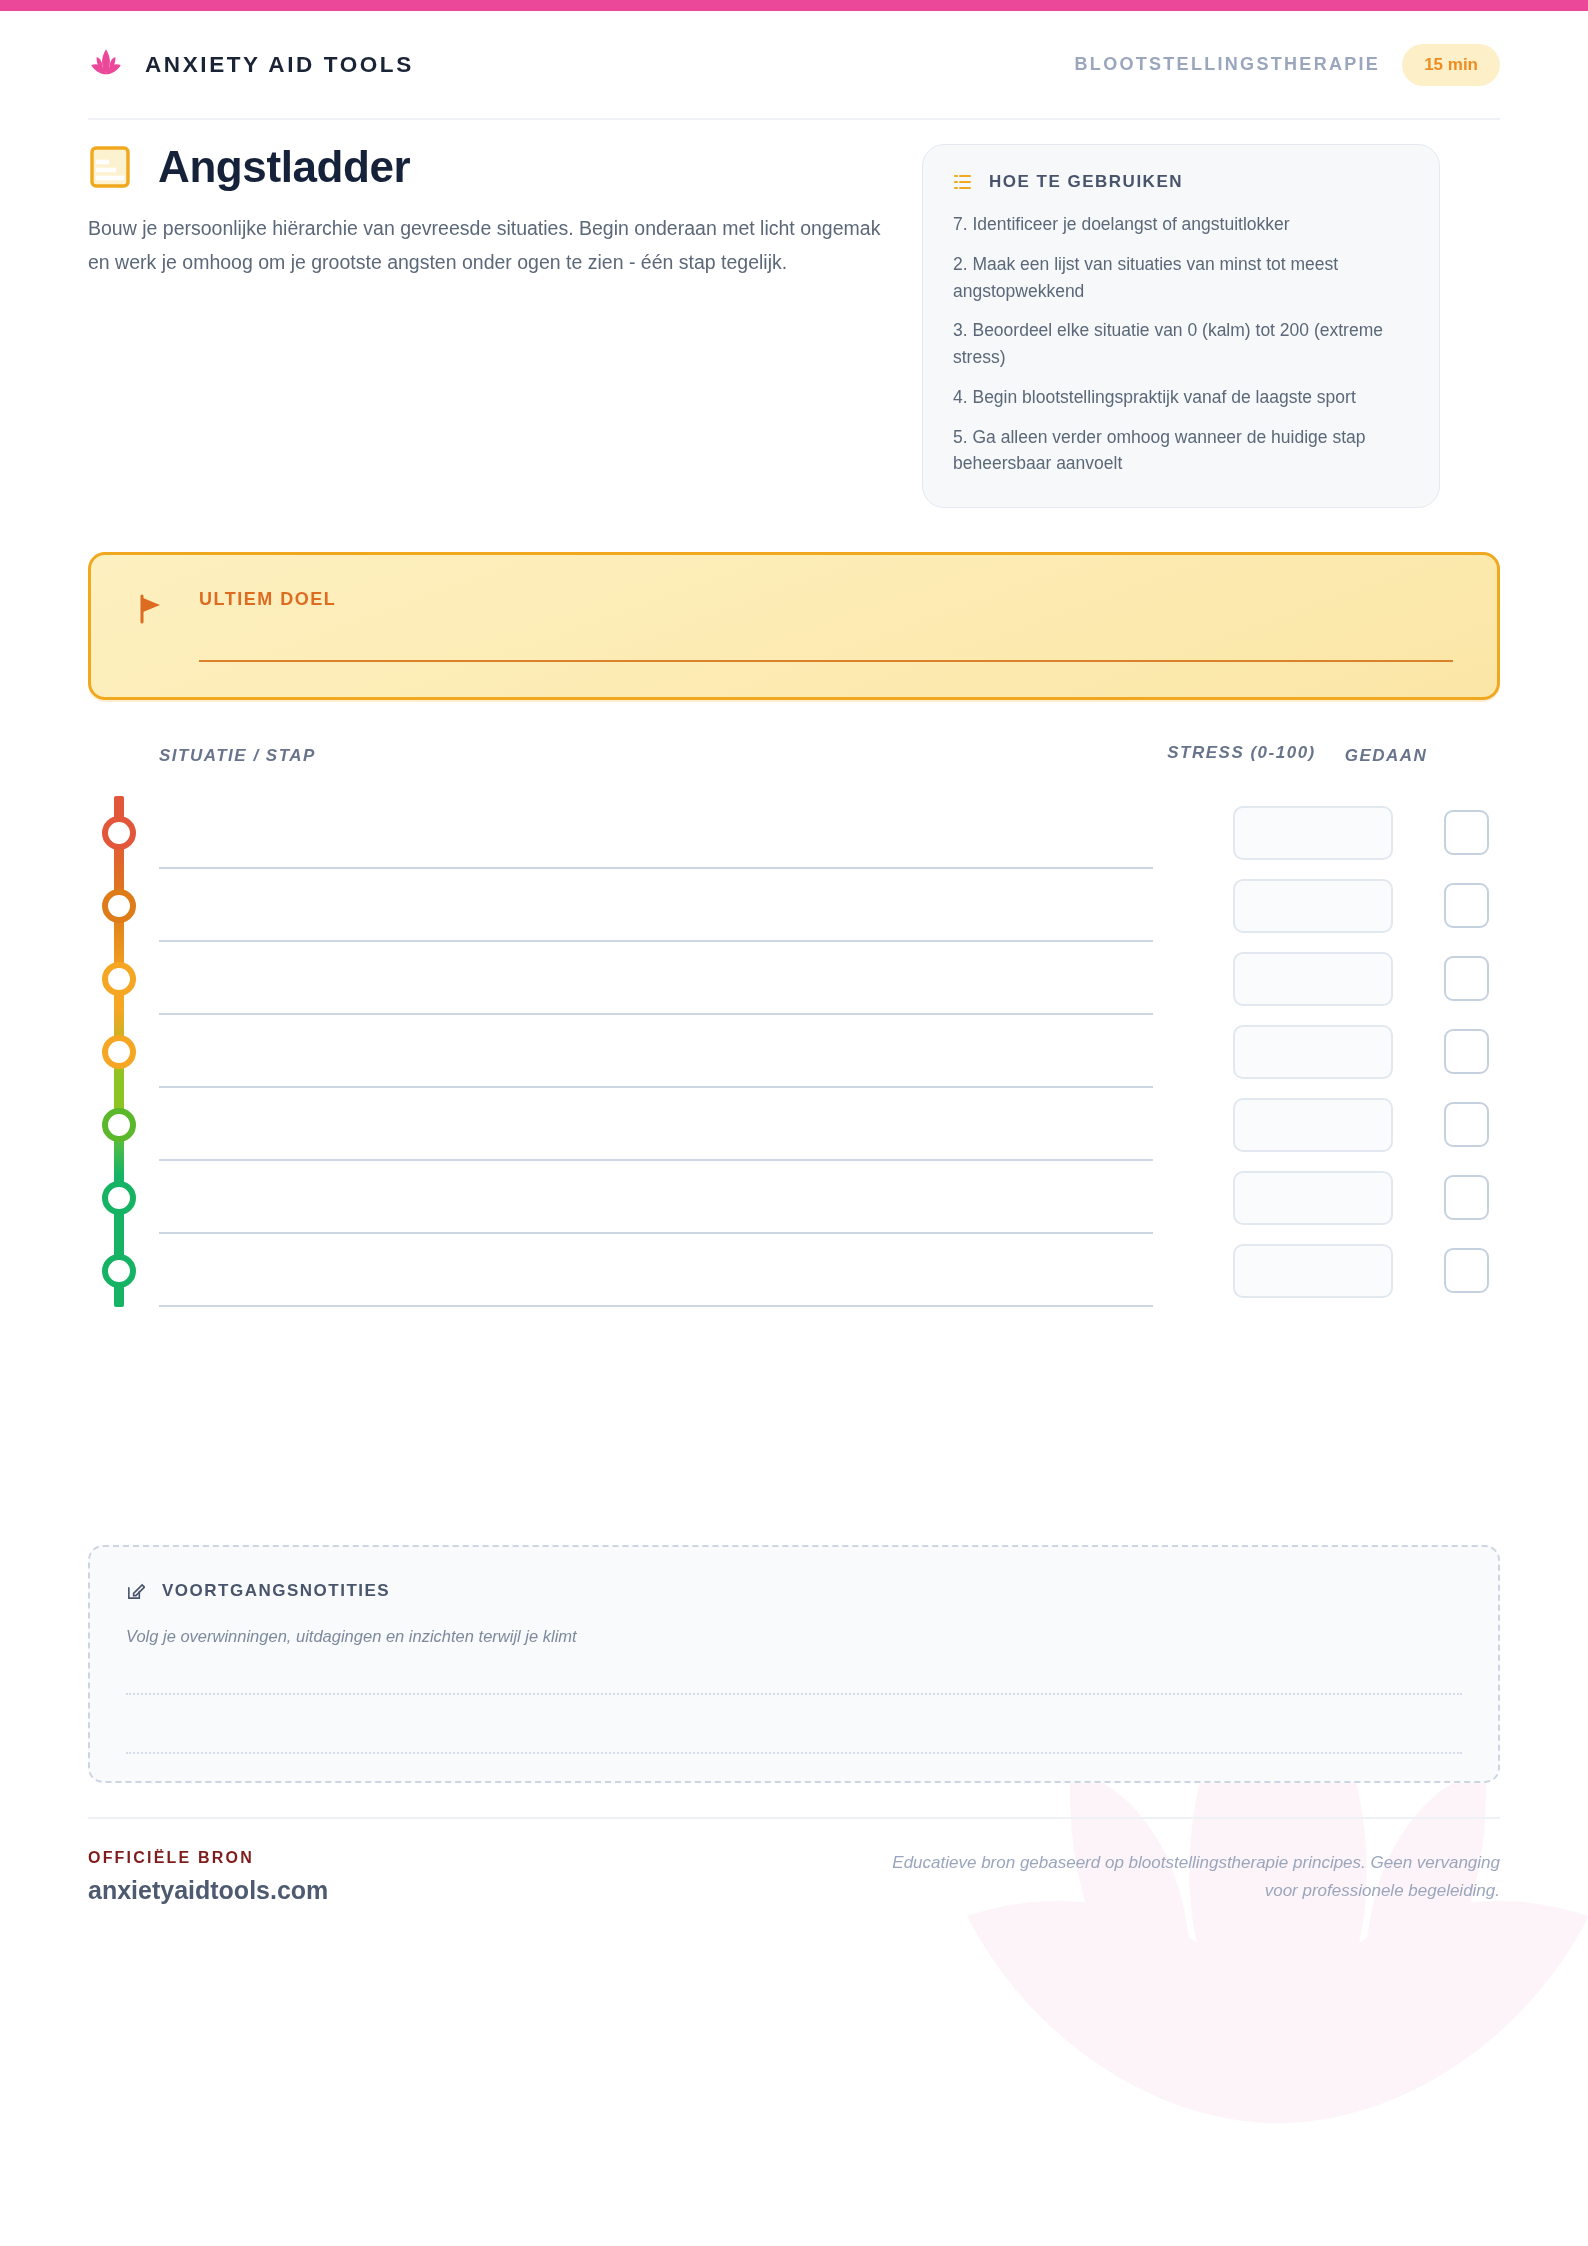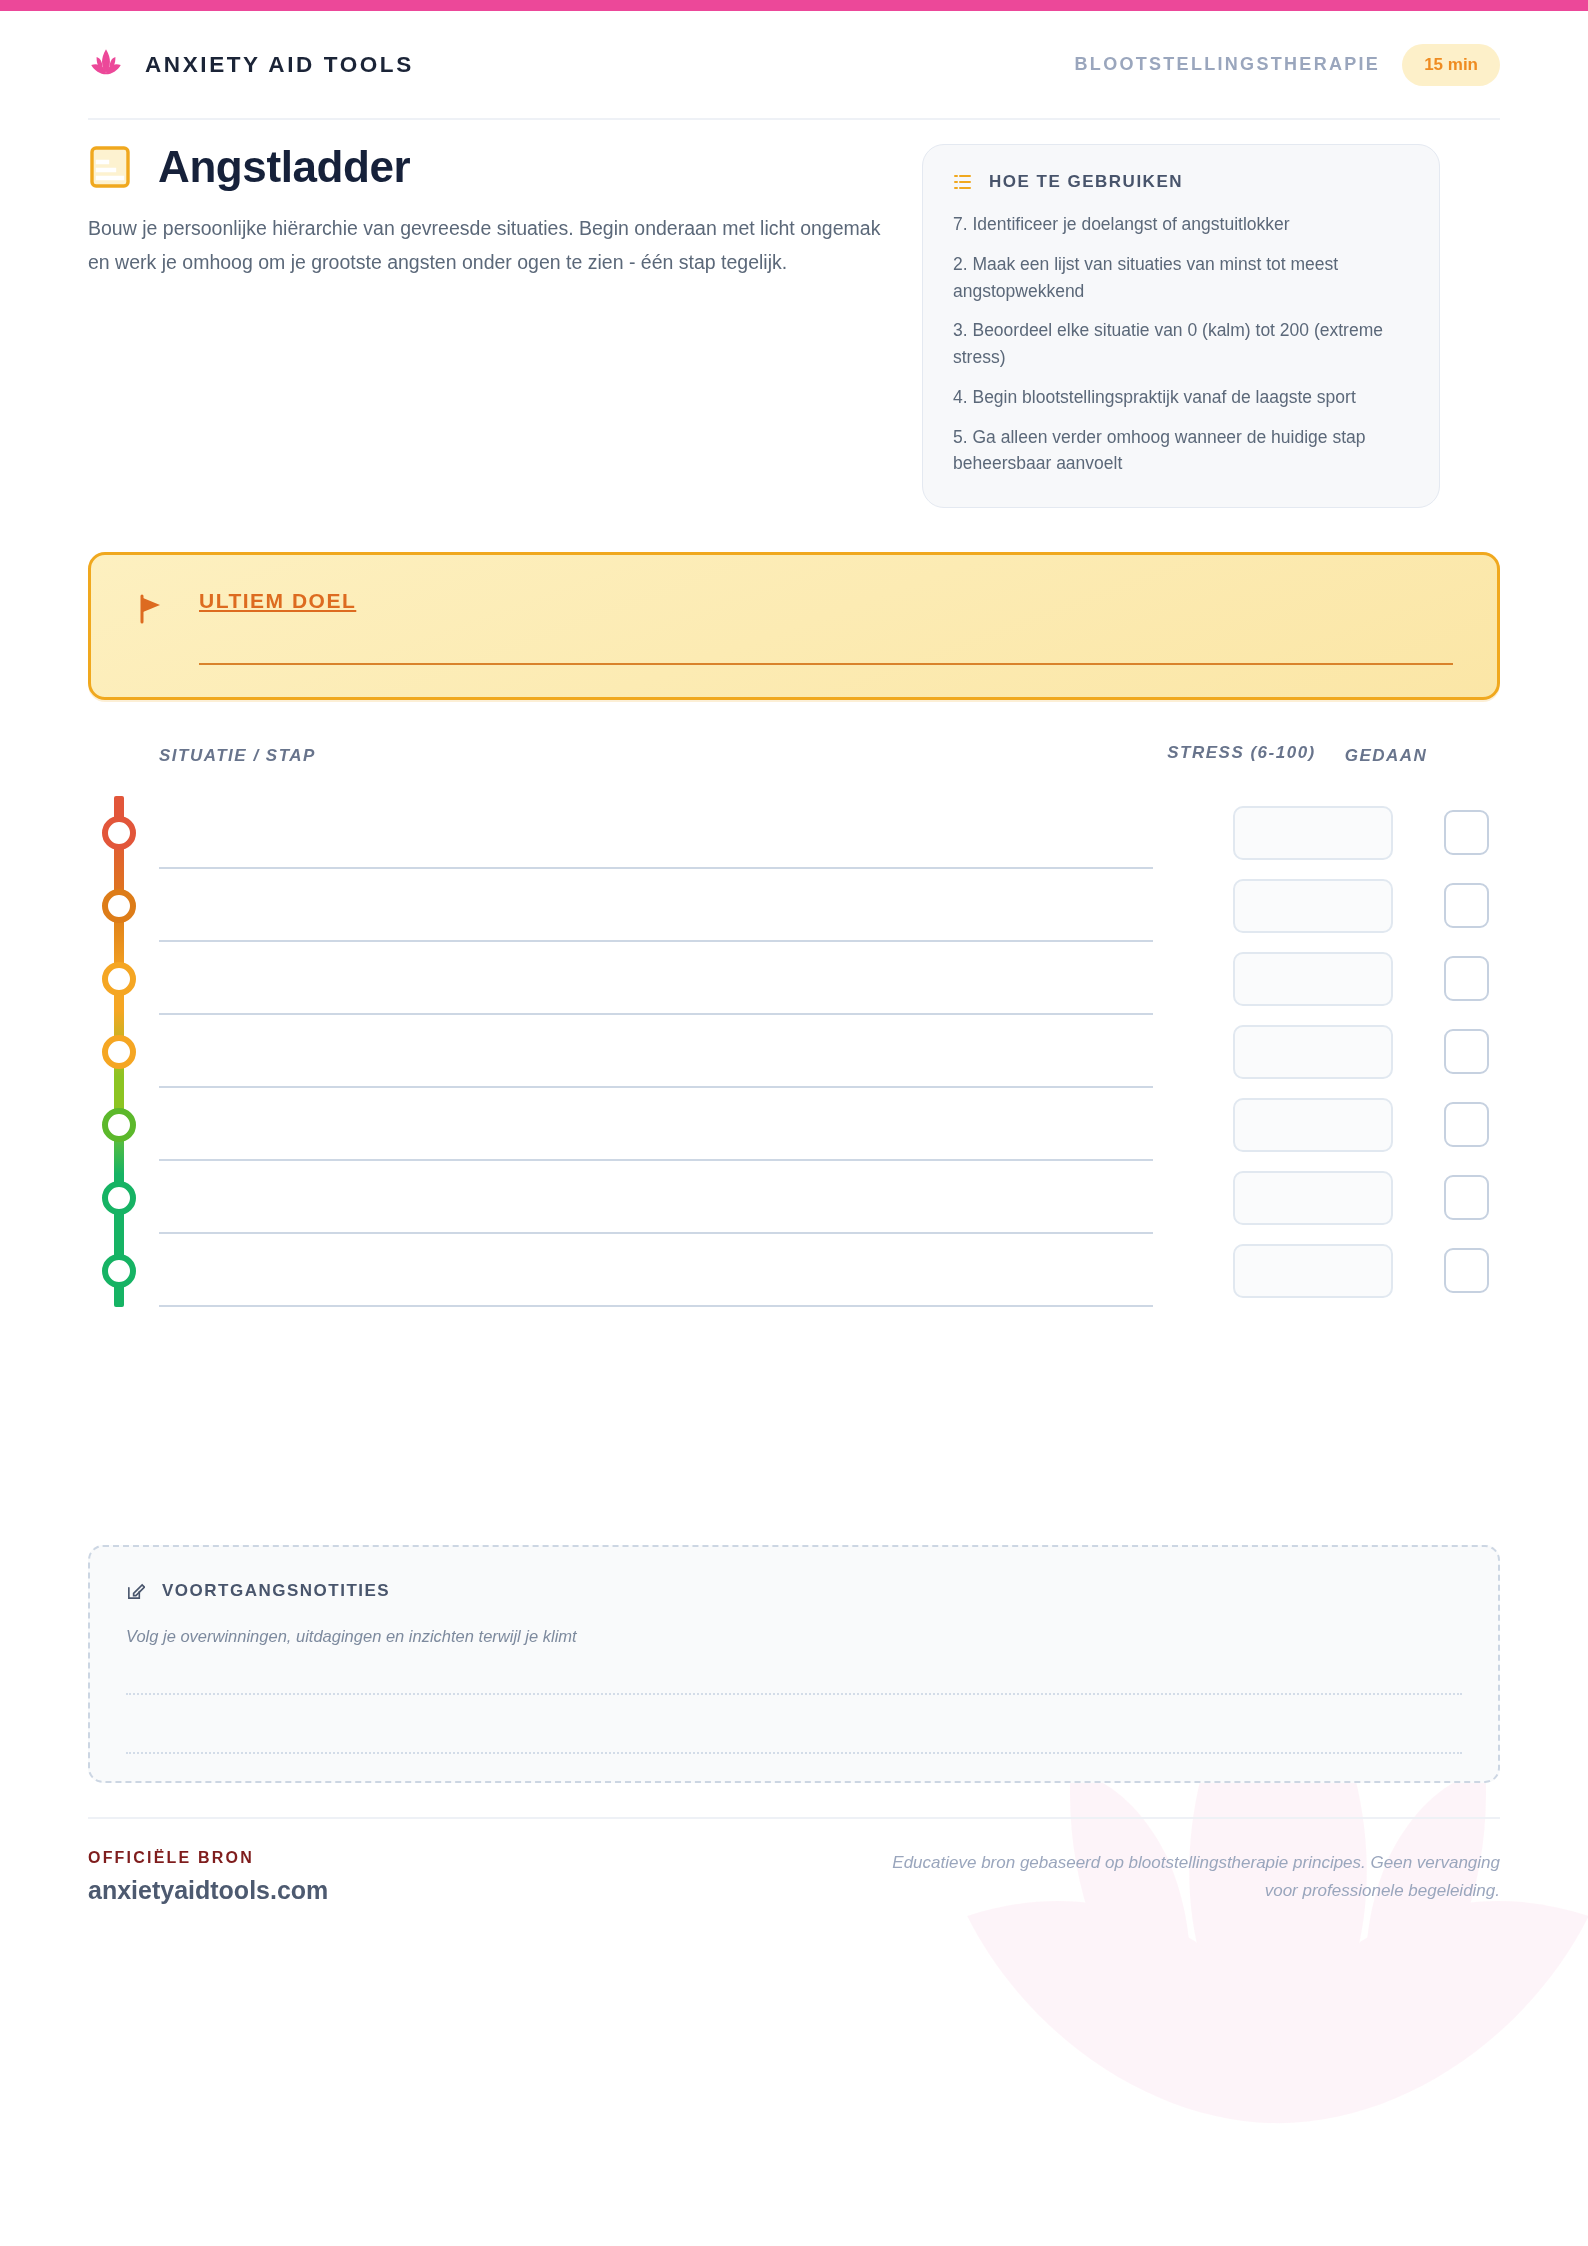--- a/index.html
+++ b/index.html
@@ -106,23 +106,22 @@
     border: 3px solid #f0a81e;
     border-radius: 17px;
     height: 148px;
     padding: 34px 44px 0 44px;
     box-shadow: 0 2px 0 rgba(240,168,30,.18);
   }
   .goal-inner { display: flex; align-items: flex-start; gap: 32px; }
   .flag-icon { width: 32px; height: 32px; display:block; flex:0 0 32px; margin-top: 4px; }
   .goal-body { flex: 1; }
   .goal-label {
-    font-size: 21px; font-weight: 700; letter-spacing: 1.5px;
+    font-size: 18px; font-weight: 700; letter-spacing: 1.5px;
     color: #dd6b20;
-    text-decoration: underline;
   }
   .goal-line {
     margin-top: 50px;
     height: 2px; background: #d9822b;
   }
 
   
   .tbl-head {
     display: flex; align-items: flex-end;
     padding: 40px 0 0 0;
@@ -326,21 +325,21 @@
       </svg>
       <div class="goal-body">
         <div class="goal-label">ULTIEM DOEL</div>
         <div class="goal-line"></div>
       </div>
     </div>
   </div>
 
   <div class="tbl-head">
     <div class="th th-situation">SITUATIE / STAP</div>
-    <div class="th th-stress">STRESS (6-100)</div>
+    <div class="th th-stress">STRESS (0-100)</div>
     <div class="th th-done">GEDAAN</div>
   </div>
 
   <div class="ladder">
     <div class="spine"></div>
 
     <div class="rung" style="top:0px">
       <div class="node" style="top:20px;border:6px solid #e2563a"></div>
       <div class="write-col">
           <div class="write-line"></div>

